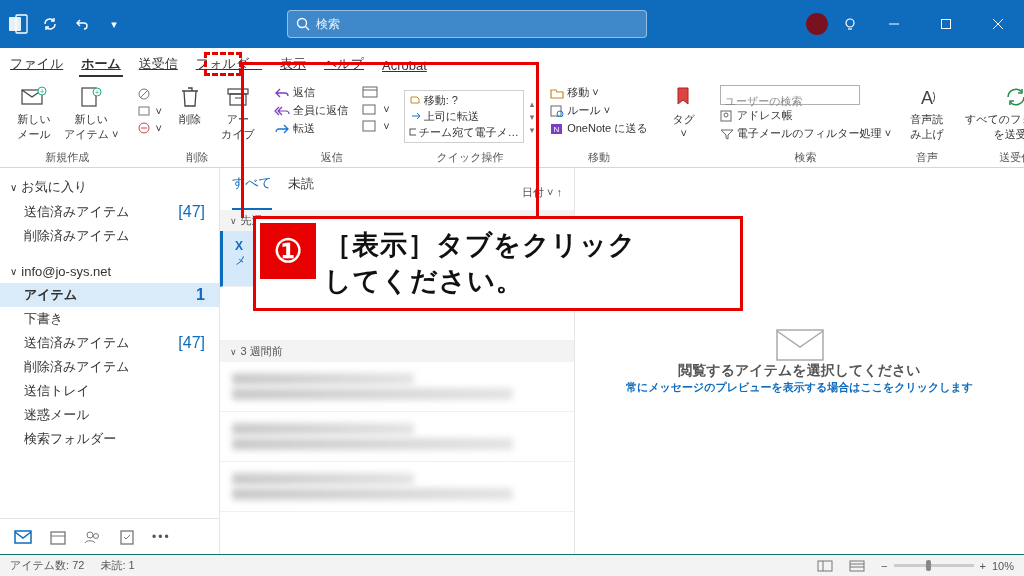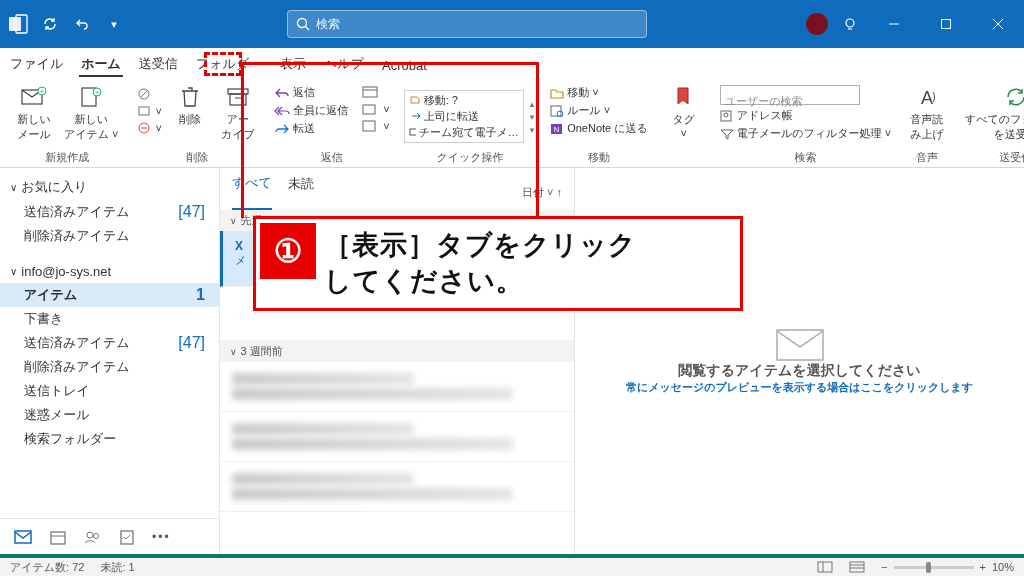--- a/index.html
+++ b/index.html
@@ -9,21 +9,21 @@
 .titlebar .left { display: flex; align-items: center; gap: 4px; }
 .titlebar .icon-box { width: 28px; height: 28px; display: flex; align-items: center; justify-content: center; }
 .titlebar .search-wrap { flex: 1; display: flex; justify-content: center; }
 .titlebar .search { width: 360px; height: 28px; background: rgba(255,255,255,0.2); border: 1px solid rgba(255,255,255,0.45); border-radius: 4px; display: flex; align-items: center; padding: 0 8px; color: #fff; gap: 6px; }
 .titlebar .search input { background: transparent; border: none; outline: none; color: #fff; font-size: 12px; flex:1; }
 .titlebar .search input::placeholder { color: rgba(255,255,255,0.9); }
 .titlebar .right { display: flex; align-items: center; gap: 8px; }
 .titlebar .avatar { width: 22px; height: 22px; border-radius: 50%; background: #7a1121; }
 .titlebar .winbtn { width: 44px; height: 30px; display:flex; align-items:center; justify-content:center; color:#fff; }
 
-.tabs { height: 28px; display: flex; align-items: flex-end; padding: 0 8px; gap: 14px; border-bottom: 1px solid #fff; font-size: 13px; color: #333; margin-top:2px;}
+.tabs { height: 28px; display: flex; align-items: flex-end; padding: 0 8px; gap: 14px; border-bottom: 1px solid #fff; font-size: 13px; color: #333; margin-top:2px;text-decoration:underline;}
 .tabs .tab { padding: 2px 2px 4px; cursor: default; position: relative;}
 .tabs .tab.active { font-weight: 600; }
 .tabs .tab.active::after { content:''; position:absolute; left:0; right:0; bottom:0px; height:2px; background:#333;}
 
 .ribbon { height: 90px; border-bottom: 1px solid #d6d6d6; display: flex; padding: 4px 6px 0; background:#fff; position:relative; }
 .group { display: flex; flex-direction: column; align-items:center; padding: 0 6px; }
 .group-body { display:flex; gap:4px; flex:1; align-items:flex-start;}
 .group-label { font-size: 11px; color: #555; text-align:center; padding-bottom:2px;}
 .sep { width:1px; background:#e1e1e1; margin: 4px 0 16px;}
 .rbtn { display:flex; flex-direction:column; align-items:center; gap:2px; padding: 2px 4px; font-size:11px; min-width:44px;}
@@ -57,21 +57,21 @@
 .blur-line{height:12px;background:linear-gradient(90deg,#cacaca,#e4e4e4);border-radius:3px;filter:blur(3px);margin:3px 0;}
 .blur-line.short{width:55%;}
 .blur-line.med{width:85%;}
 .blur-dot{float:right;width:60px;}
 
 .readpane{flex:1;display:flex;flex-direction:column;align-items:center;justify-content:center;color:#555;font-weight:bold;}
 .readpane .env{width:50px;height:34px;}
 .readpane .msg{font-size:14px;}
 .readpane .link{font-size:11px;color:#0f6cbd;}
 
-.statusbar{position:absolute;left:0;right:0;bottom:0;height:22px;background:#f3f3f3;border-top:4px solid #0f766e;display:flex;align-items:center;padding:0 10px;font-size:11px;color:#555;gap:16px;}
+.statusbar{position:absolute;left:0;right:0;bottom:0;height:22px;background:#f3f3f3;border-top:1px solid #0f766e;display:flex;align-items:center;padding:0 10px;font-size:11px;color:#555;gap:16px;}
 .statusbar .spacer{flex:1;}
 .statusbar .zoom{display:flex;align-items:center;gap:6px;}
 .zoom-slider{width:80px;height:3px;background:#ccc;position:relative;}
 .zoom-slider::after{content:'';position:absolute;left:40%;top:-4px;width:5px;height:11px;background:#888;border-radius:2px;}
 
 .annot-box{position:absolute;border:3px solid #e60000;background:#fff;display:flex;align-items:flex-start;z-index:50;}
 .annot-num{width:56px;height:56px;background:#e60000;color:#fff;display:flex;align-items:center;justify-content:center;font-size:32px;font-weight:700;margin:4px;}
 .annot-txt{font-size:27px;font-weight:700;color:#111;padding:8px 12px 8px 4px;line-height:1.35;letter-spacing:1px;}
 .annot-target{position:absolute;border:3px dashed #e60000;z-index:49;}
 .redline-v{position:absolute;width:3px;background:#e60000;z-index:48;}

